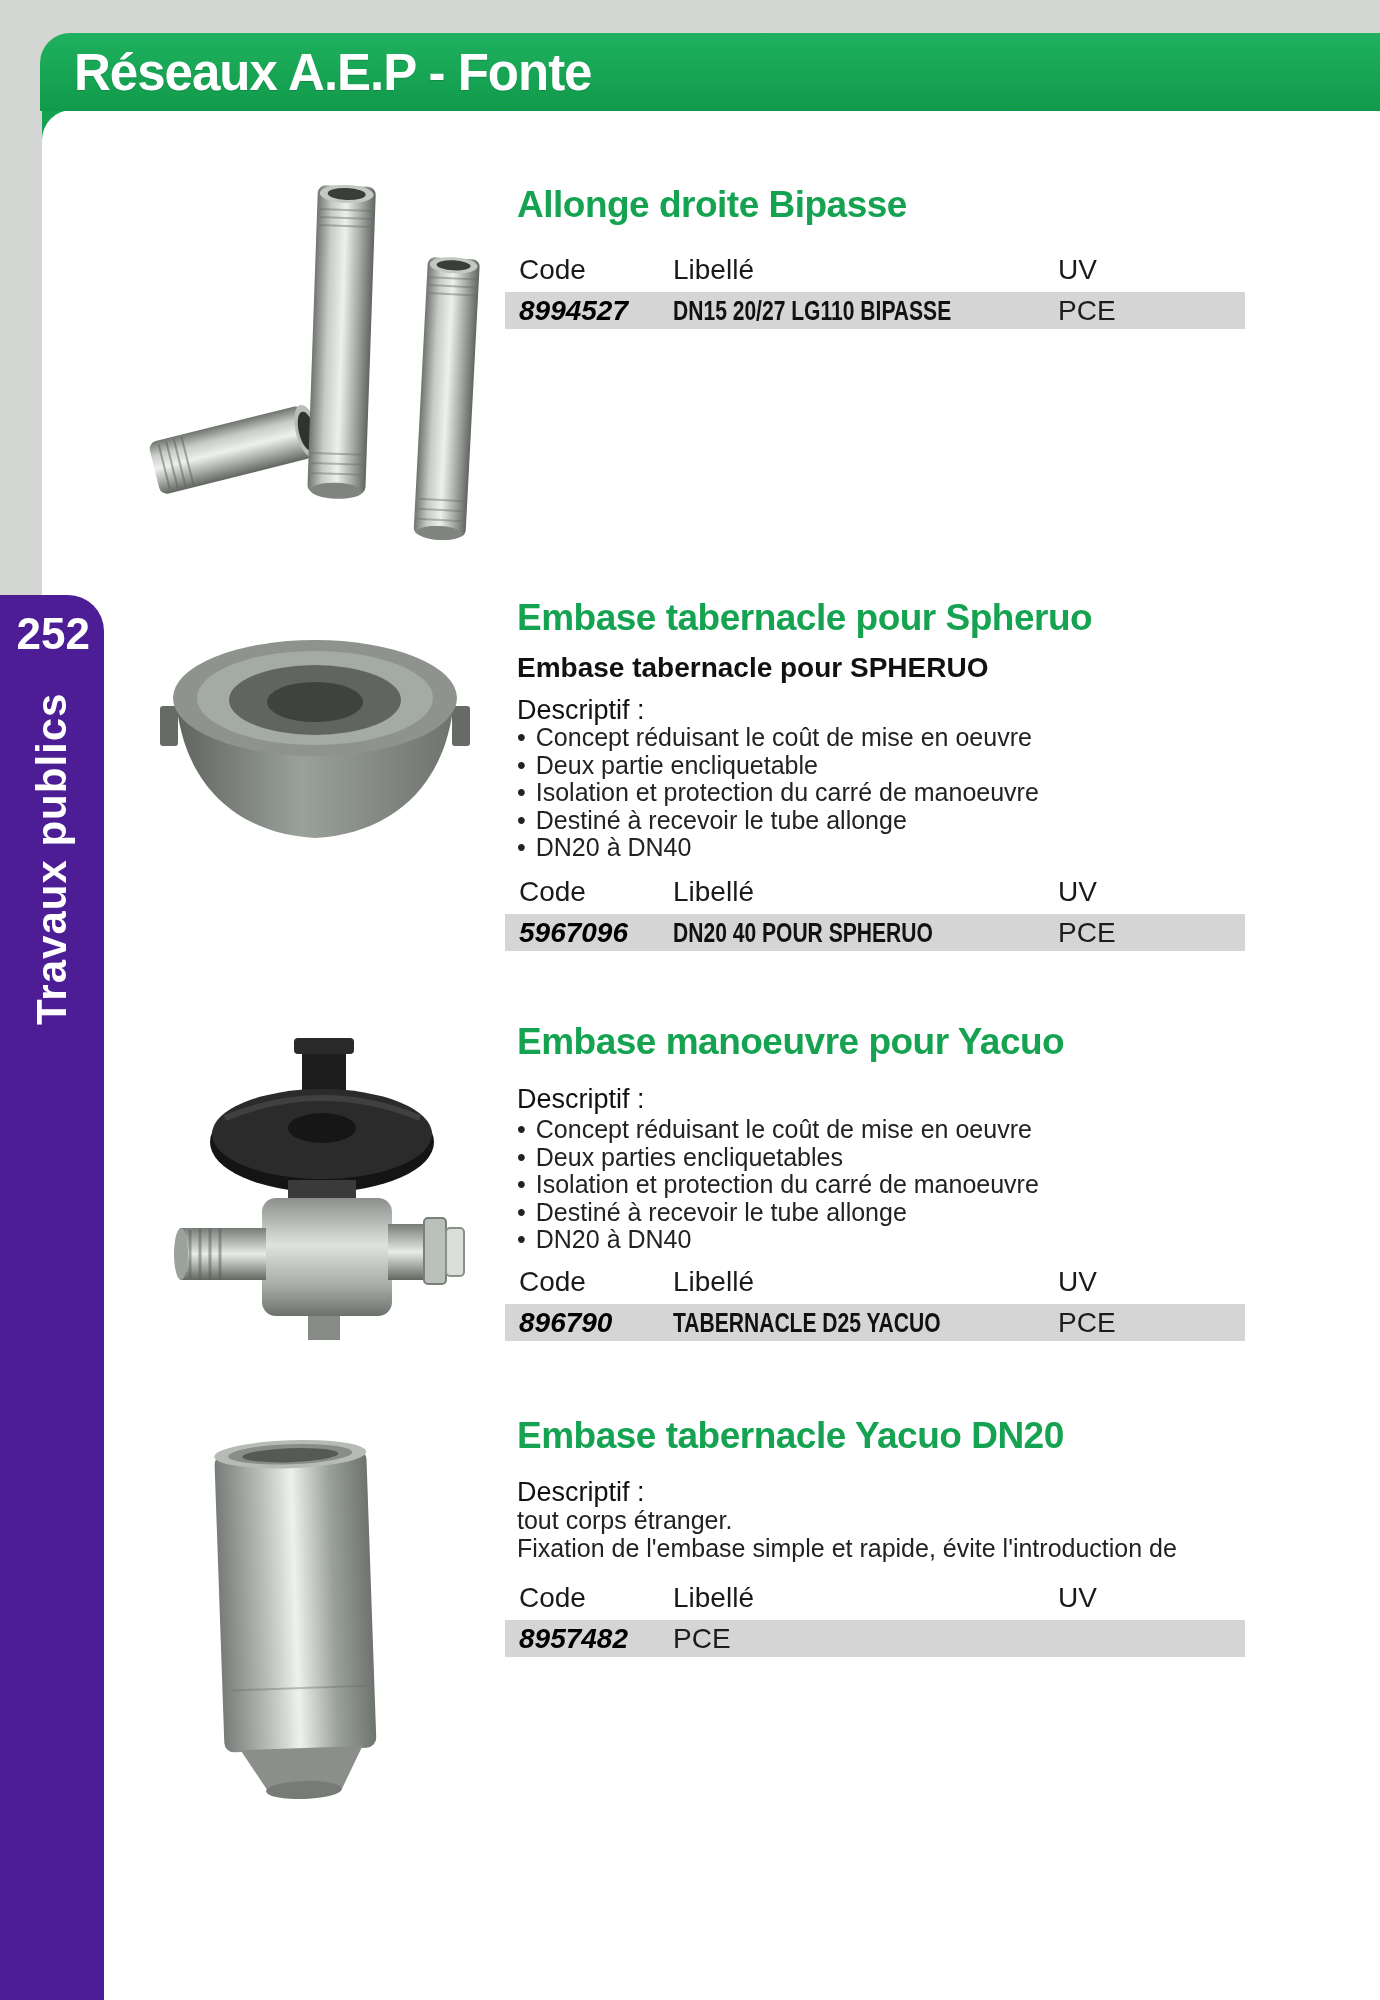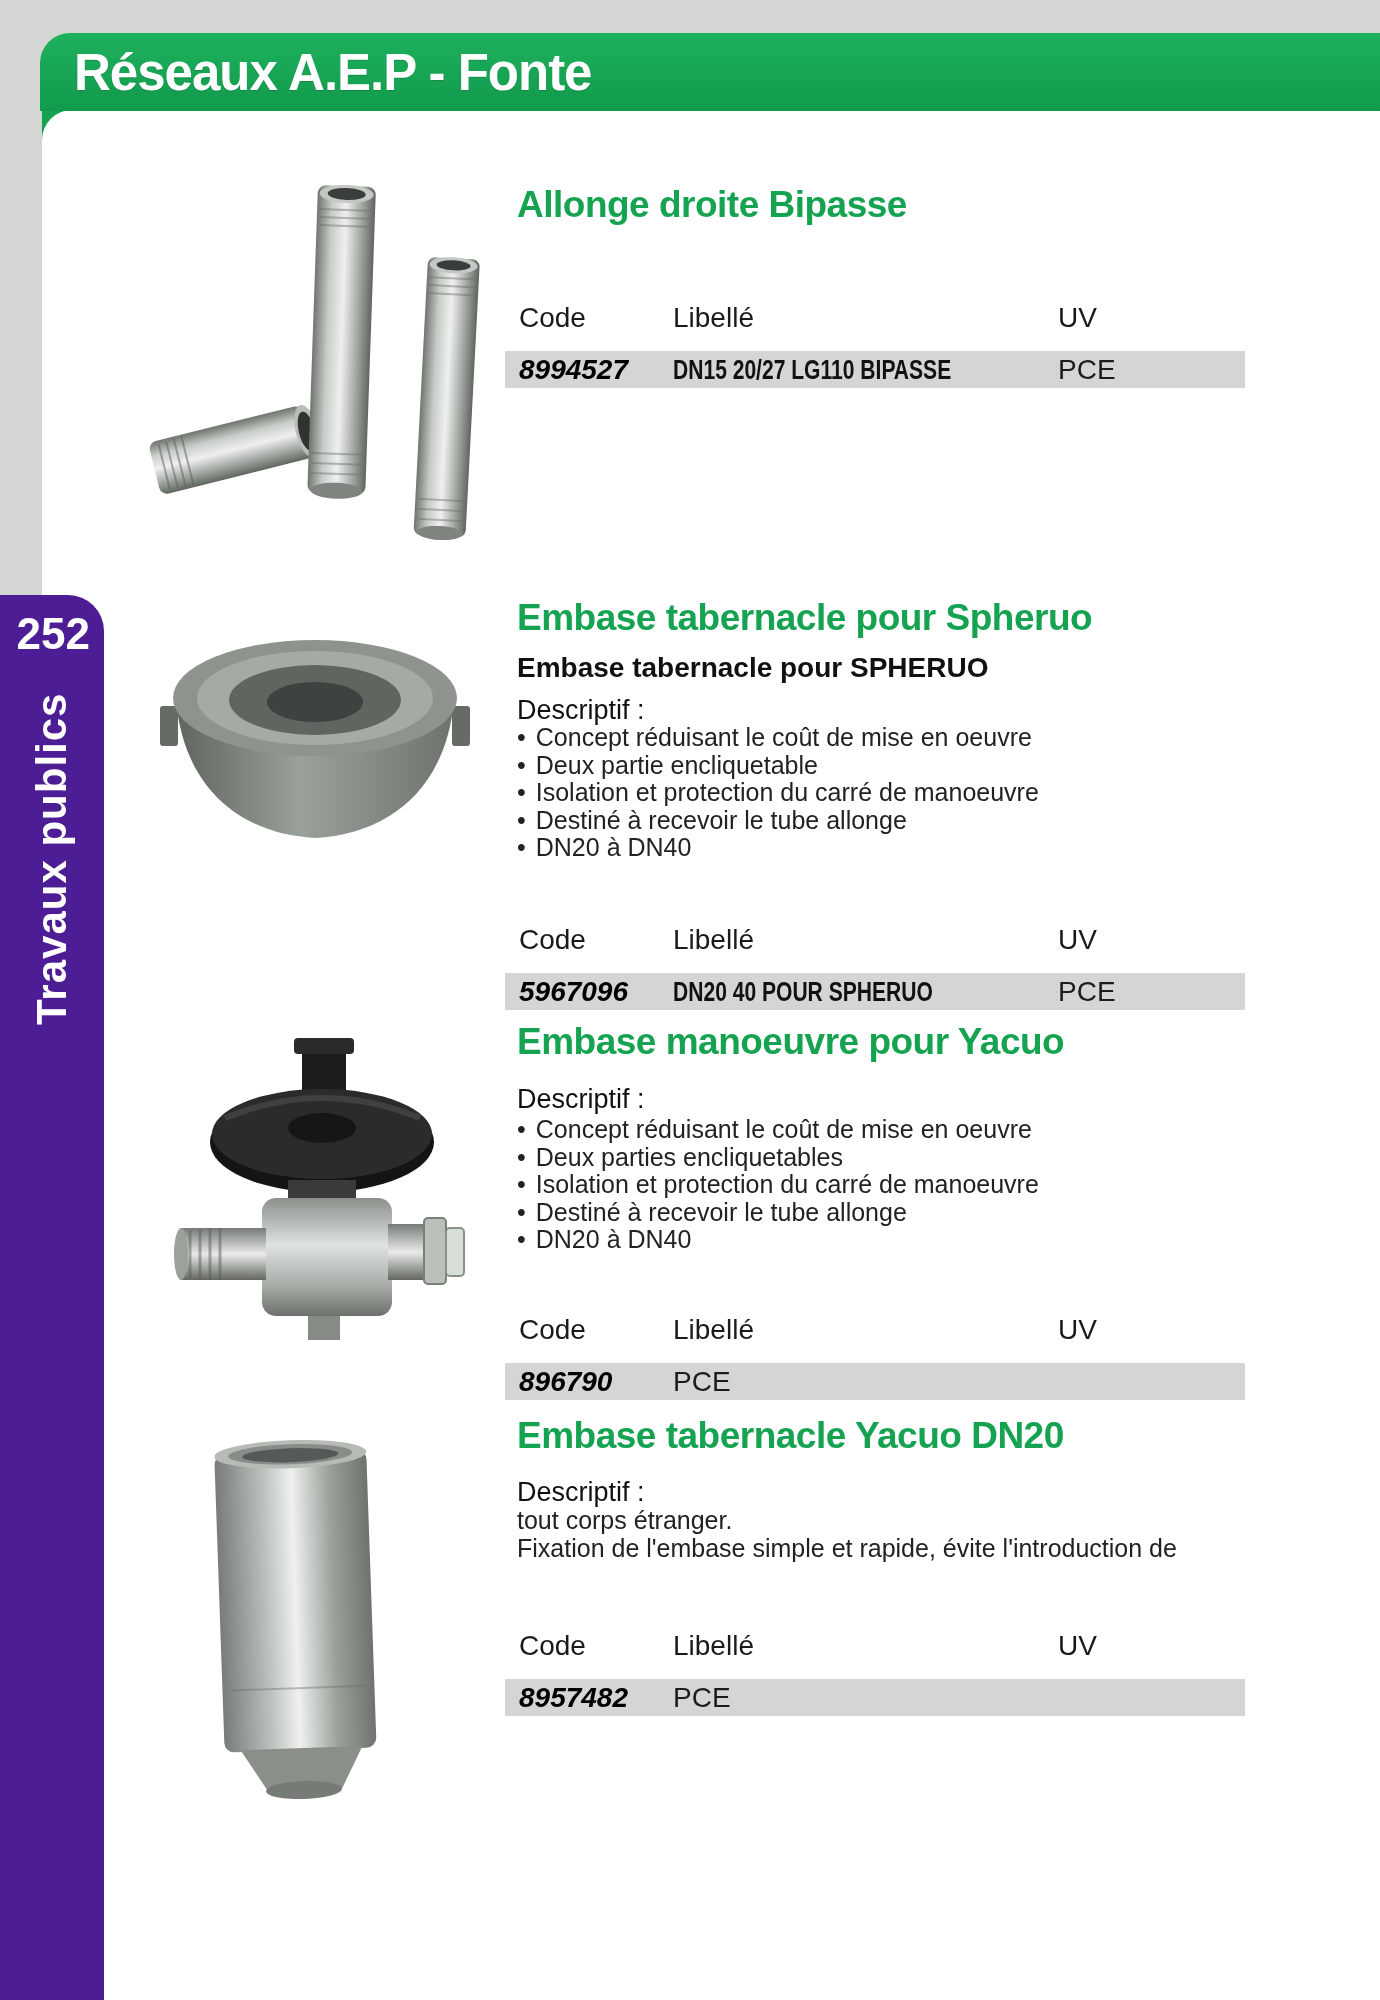--- a/index.html
+++ b/index.html
@@ -52,21 +52,21 @@
     position:absolute; left:517px; line-height:1;
     font-size:27px; font-weight:normal; color:#111111;
   }
   .bullets { position:absolute; left:517px; font-size:25px; color:#222222; }
   .bullet { display:flex; align-items:baseline; height:27.5px; white-space:nowrap; }
   .bullet::before { content:"•"; margin-right:10px; font-size:25px; }
   .paragraph { position:absolute; left:517px; font-size:25px; color:#222222; }
   .paragraph span { display:block; height:27.5px; white-space:nowrap; }
 
   .ptable { position:absolute; left:505px; width:740px; }
-  .thead { display:flex; align-items:flex-end; height:34px; font-size:28px; color:#1a1a1a; padding-bottom:17px;margin-top:48px; }
+  .thead { display:flex; align-items:flex-end; height:34px; font-size:28px; color:#1a1a1a; padding-bottom:6px; }
   .trow  { display:flex; align-items:center; height:37px; background:#d5d5d5; font-size:28px; }
   .c1 { width:168px; padding-left:14px; box-sizing:border-box; }
   .c2 { width:385px; }
   .c3 { flex:1; }
   .code-val { font-weight:bold; color:#000000;font-style:italic; }
   .cond {
     display:inline-block; transform:scaleX(0.78); transform-origin:0 50%;
     font-weight:bold; font-size:27px; white-space:nowrap; color:#111111;
   }
   .photo { position:absolute; }
@@ -253,20 +253,21 @@
 </div>
 
 <div class="ptable" style="top:1264px">
   <div class="thead">
     <div class="c1">Code</div>
     <div class="c2">Libellé</div>
     <div class="c3">UV</div>
   </div>
   <div class="trow">
     <div class="c1 code-val">896790</div>
+    <div class="c2"><span class="cond">TABERNACLE D25 YACUO</span></div>
     <div class="c3">PCE</div>
   </div>
 </div>
 
 <div class="sec-title" style="top:1417px">Embase tabernacle Yacuo DN20</div>
 <div class="desc-label" style="top:1479px">Descriptif :</div>
 
 <div class="paragraph" style="top:1506px">
   <span>tout corps étranger.</span>
   <span>Fixation de l'embase simple et rapide, évite l'introduction de</span>

